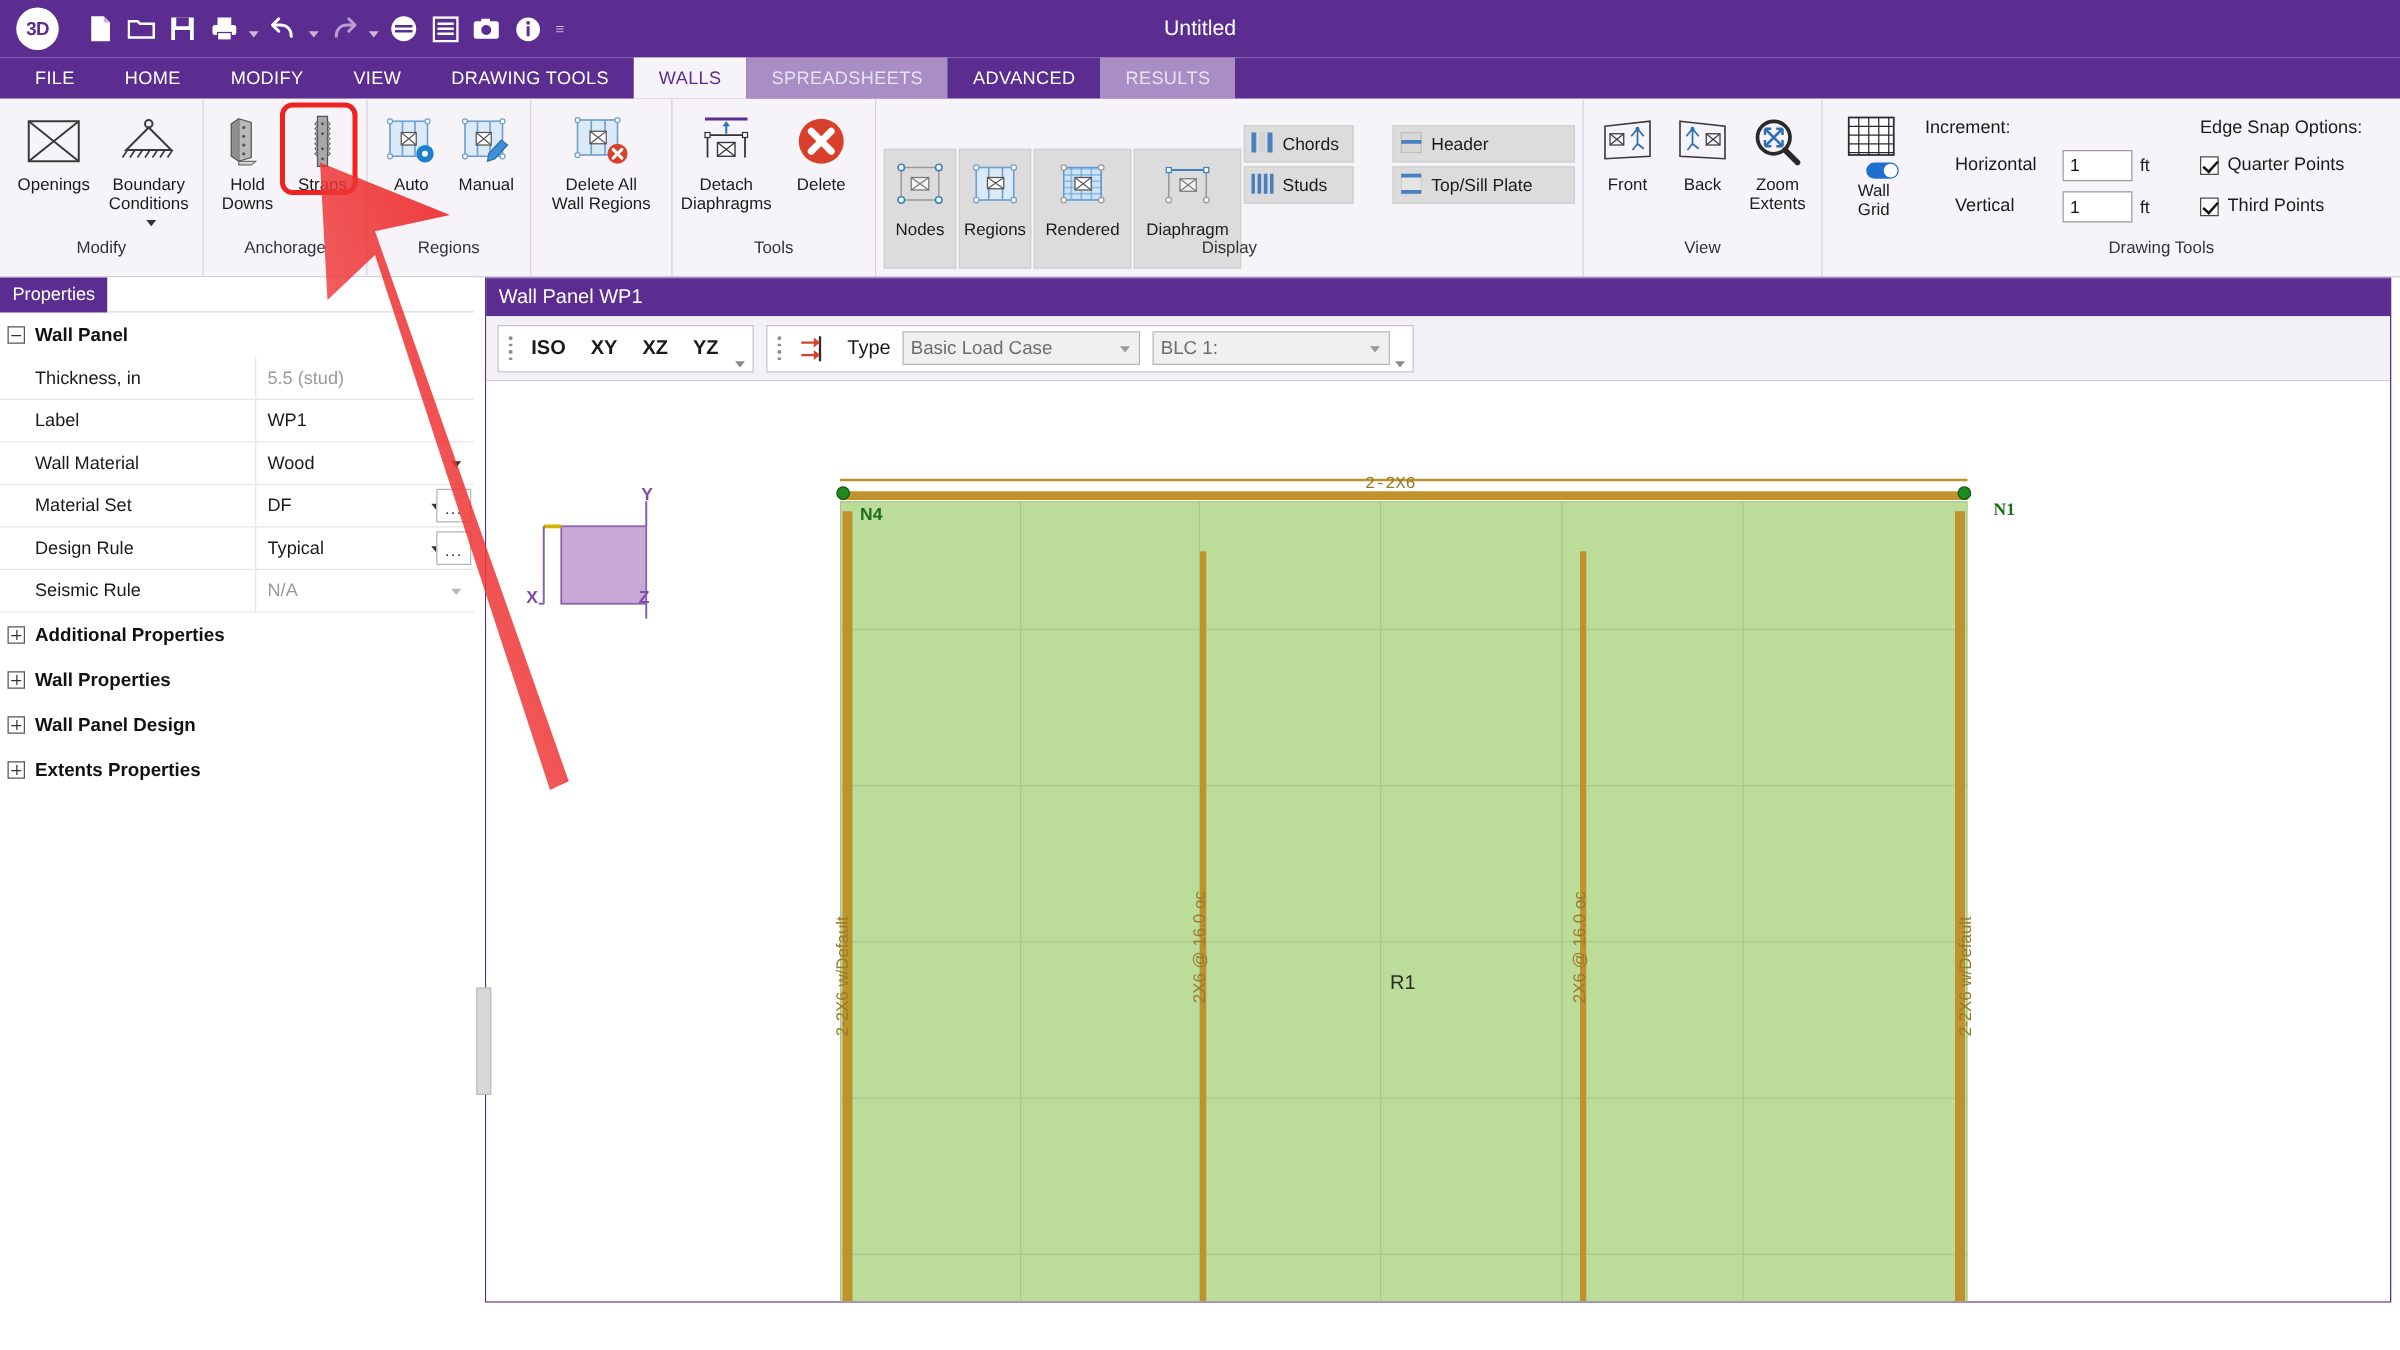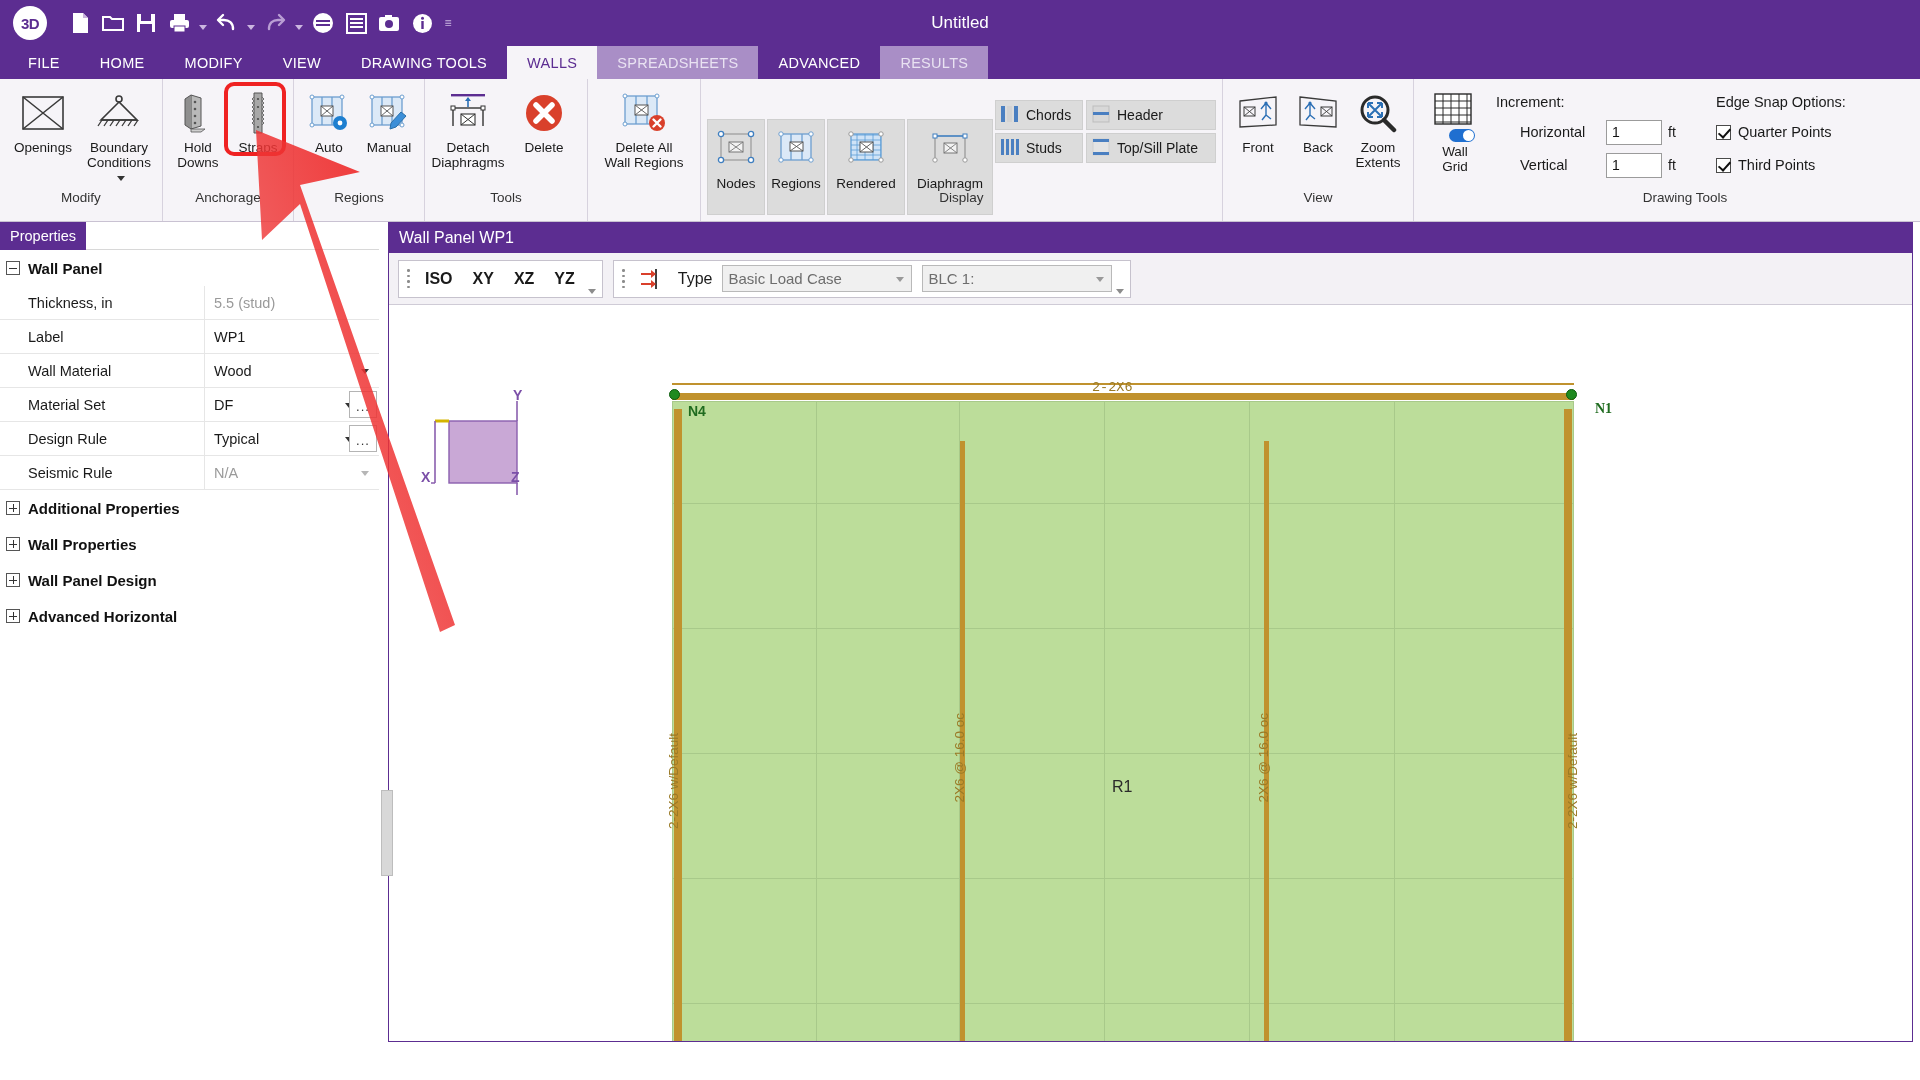--- a/index.html
+++ b/index.html
@@ -114,21 +114,21 @@
 
   
   .togcol { display: flex; flex-direction: column; gap: 3px; padding-top: 16px; }
   .togrow { display: flex; gap: 3px; }
   .togbtn {
     height: 30px; display: flex; align-items: center; gap: 7px;
     padding: 0 9px 0 5px; background: #dcdcdc; border: 1px solid #cfcfcf;
     font-size: 14px; color: #1a1a1a; white-space: nowrap;
   }
   .togbtn.w1 { width: 88px; }
-  .togbtn.w2 { width: 130px; }
+  .togbtn.w2 { width: 146px; margin-left: 28px; }
 
   
   .dt-wrap { display: flex; align-items: flex-start; gap: 12px; padding-top: 4px; }
   .dt-grid-btn { display: flex; flex-direction: column; align-items: center; width: 58px; padding-top: 4px; }
   .dt-grid-btn .rlabel { font-size: 13.5px; line-height: 15px; text-align: center; color: #1a1a1a; }
   .dt-fields { display: flex; flex-direction: column; gap: 3px; padding-top: 2px; }
   .dt-hdr { display: flex; font-size: 14.5px; color: #1a1a1a; height: 24px; align-items: center; }
   .dt-row { display: flex; align-items: center; height: 30px; gap: 6px; }
   .dt-row .lbl { width: 80px; font-size: 14.5px; color: #1a1a1a; margin-left: 24px; }
   .dt-row input.num {
@@ -512,72 +512,72 @@
             </svg>
           </div>
           <div class="rlabel">Manual</div>
         </div>
       </div>
       <div class="rgroup-title">Regions</div>
     </div>
 
     <div class="rgroup">
       <div class="rgroup-body">
-        <div class="rbtn">
-          <div class="ricon">
-            <svg width="50" height="42" viewBox="0 0 50 42">
-              <rect x="8" y="2" width="34" height="2.4" fill="#5c2d91"></rect>
-              <path d="M25 6v9" stroke="#2b6fb5" stroke-width="1.6"></path>
-              <path d="M25 5l-3 4h6z" fill="#2b6fb5"></path>
-              <path d="M10 16h30" stroke="#333" stroke-width="1.4"></path>
-              <path d="M10 16v18M40 16v18" stroke="#333" stroke-width="1.4"></path>
-              <rect x="8" y="14" width="4" height="4" fill="#fff" stroke="#333"></rect>
-              <rect x="38" y="14" width="4" height="4" fill="#fff" stroke="#333"></rect>
-              <rect x="18" y="22" width="14" height="11" fill="#fff" stroke="#333" stroke-width="1.1"></rect>
-              <path d="M18 22l14 11M32 22l-14 11" stroke="#333" stroke-width="1"></path>
-            </svg>
-          </div>
-          <div class="rlabel" style="white-space:pre-line">Detach
-Diaphragms</div>
-        </div>
-        <div class="rbtn">
-          <div class="ricon">
-            <svg width="42" height="42" viewBox="0 0 42 42">
-              <circle cx="21" cy="21" r="18" fill="#d9402b"></circle>
-              <path d="M13 13l16 16M29 13L13 29" stroke="#fff" stroke-width="5.5" stroke-linecap="round"></path>
-            </svg>
-          </div>
-          <div class="rlabel">Delete</div>
-        </div>
-      </div>
-      <div class="rgroup-title">Tools</div>
-    </div>
-
-    <div class="rgroup">
-      <div class="rgroup-body">
         <div class="rbtn wide">
           <div class="ricon">
             <svg width="50" height="42" viewBox="0 0 50 42">
               <rect x="6" y="4" width="32" height="28" fill="#dce9f7" stroke="#6d9fd0" stroke-width="1.3"></rect>
               <path d="M17 4v28M28 4v28" stroke="#6d9fd0" stroke-width="1.3"></path>
               <rect x="16" y="13" width="13" height="10" fill="#fff" stroke="#555" stroke-width="1"></rect>
               <path d="M16 13l13 10M29 13l-13 10" stroke="#555" stroke-width="0.9"></path>
               <circle cx="6" cy="4" r="2" fill="#fff" stroke="#6d9fd0"></circle>
                 <circle cx="38" cy="4" r="2" fill="#fff" stroke="#6d9fd0"></circle>
               <circle cx="6" cy="32" r="2" fill="#fff" stroke="#6d9fd0"></circle>
                 <circle cx="38" cy="32" r="2" fill="#fff" stroke="#6d9fd0"></circle>
               <circle cx="38" cy="31" r="8" fill="#d9402b"></circle>
               <path d="M34.5 27.5l7 7M41.5 27.5l-7 7" stroke="#fff" stroke-width="2.4" stroke-linecap="round"></path>
             </svg>
           </div>
           <div class="rlabel" style="white-space:pre-line">Delete All
 Wall Regions</div>
         </div>
       </div>
       <div class="rgroup-title"></div>
+    </div>
+
+    <div class="rgroup">
+      <div class="rgroup-body">
+        <div class="rbtn">
+          <div class="ricon">
+            <svg width="50" height="42" viewBox="0 0 50 42">
+              <rect x="8" y="2" width="34" height="2.4" fill="#5c2d91"></rect>
+              <path d="M25 6v9" stroke="#2b6fb5" stroke-width="1.6"></path>
+              <path d="M25 5l-3 4h6z" fill="#2b6fb5"></path>
+              <path d="M10 16h30" stroke="#333" stroke-width="1.4"></path>
+              <path d="M10 16v18M40 16v18" stroke="#333" stroke-width="1.4"></path>
+              <rect x="8" y="14" width="4" height="4" fill="#fff" stroke="#333"></rect>
+              <rect x="38" y="14" width="4" height="4" fill="#fff" stroke="#333"></rect>
+              <rect x="18" y="22" width="14" height="11" fill="#fff" stroke="#333" stroke-width="1.1"></rect>
+              <path d="M18 22l14 11M32 22l-14 11" stroke="#333" stroke-width="1"></path>
+            </svg>
+          </div>
+          <div class="rlabel" style="white-space:pre-line">Detach
+Diaphragms</div>
+        </div>
+        <div class="rbtn">
+          <div class="ricon">
+            <svg width="42" height="42" viewBox="0 0 42 42">
+              <circle cx="21" cy="21" r="18" fill="#d9402b"></circle>
+              <path d="M13 13l16 16M29 13L13 29" stroke="#fff" stroke-width="5.5" stroke-linecap="round"></path>
+            </svg>
+          </div>
+          <div class="rlabel">Delete</div>
+        </div>
+      </div>
+      <div class="rgroup-title">Tools</div>
     </div>
 
     <div class="rgroup">
       <div class="rgroup-body">
         <div class="rbtn narrow toggle-on">
           <div class="ricon">
             <svg width="42" height="38" viewBox="0 0 42 38">
               <rect x="6" y="4" width="30" height="26" fill="none" stroke="#9a9a9a" stroke-width="1.2"></rect>
               <rect x="14" y="12" width="14" height="10" fill="#f2f2f2" stroke="#777" stroke-width="1"></rect>
               <path d="M14 12l14 10M28 12l-14 10" stroke="#777" stroke-width="0.9"></path>
@@ -839,21 +839,21 @@
     <div class="prop-section">
       <span class="expander plus"></span>
       <span>Wall Properties</span>
     </div>
     <div class="prop-section">
       <span class="expander plus"></span>
       <span>Wall Panel Design</span>
     </div>
     <div class="prop-section">
       <span class="expander plus"></span>
-      <span>Advanced Horizontal</span>
+      <span>Extents Properties</span>
     </div>
   </div>
 
   <div class="view-area">
 
     <div class="vpanel">
       <div class="vheader">Wall Panel WP1</div>
 
       <div class="vtoolbar">
         <div class="tbsec">

